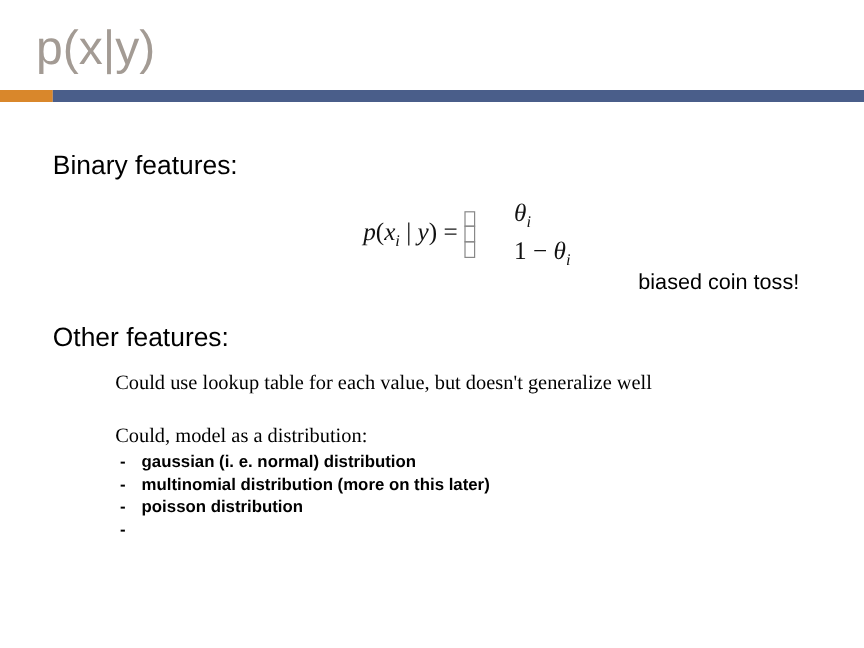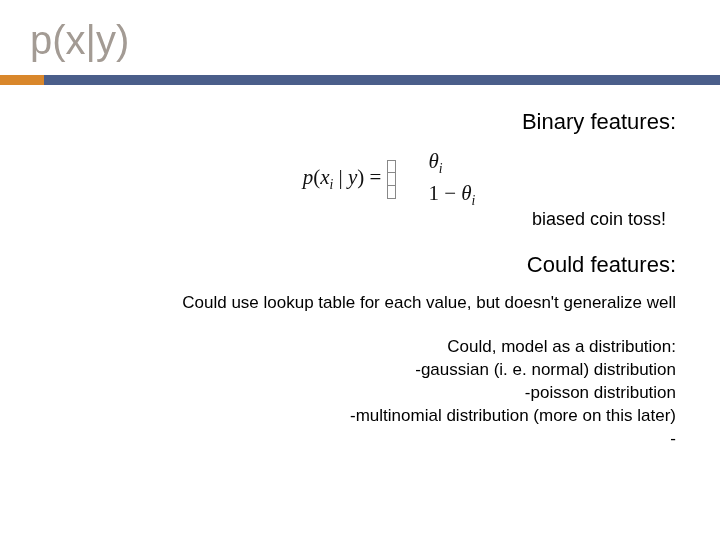--- a/index.html
+++ b/index.html
@@ -27,22 +27,21 @@
     width: 44px;
     height: 10px;
     background: #d9872b;
   }
   .accent-blue {
     flex: 1;
     height: 10px;
     background: #4a5e8a;
   }
   .content {
-    padding: 24px 44px 0 44px;
-    text-align: right;
+    padding: 40px 44px 0 44px;
   }
   .section-header {
     font-size: 22px;
     color: #000;
     font-weight: normal;
     margin-bottom: 14px;
   }
   .formula-row {
     display: flex;
     align-items: center;
@@ -84,27 +83,29 @@
     padding-right: 10px;
     white-space: nowrap;
   }
   .section2 { margin-top: 18px; }
   .body-text {
     font-size: 17px;
     color: #000;
     margin: 8px 0 0 52px;
     line-height: 1.25;
     max-width: 580px;
+    font-family: Liberation Serif, serif;
   }
   .dist-block { margin-top: 22px; }
   .dist-list {
     list-style: none;
     margin: 2px 0 0 52px;
-    font-size: 17px;
+    font-size: 14px;
     line-height: 1.35;
+    font-weight: bold;
   }
   .dist-list li::before {
     content: "-";
     display: inline-block;
     width: 18px;
     margin-left: 4px;
   }
 </style>
 </head>
 <body>
@@ -140,26 +141,26 @@
           <span class="formula-text">
             <span class="nit">1 − </span><span>θ</span><span class="sub">i</span>
           </span>
         </div>
       </div>
     </div>
     <span class="callout">biased coin toss!</span>
   </div>
 
   <div class="section2">
-    <div class="section-header">Could features:</div>
+    <div class="section-header">Other features:</div>
     <p class="body-text">Could use lookup table for each value, but doesn't generalize well</p>
     <div class="dist-block">
       <p class="body-text" style="margin-top:0">Could, model as a distribution:</p>
       <ul class="dist-list">
         <li>gaussian (i. e. normal) distribution</li>
+        <li>multinomial distribution (more on this later)</li>
         <li>poisson distribution</li>
-        <li>multinomial distribution (more on this later)</li>
         <li></li>
       </ul>
     </div>
   </div>
 
 </div>
 
 </body></html>

